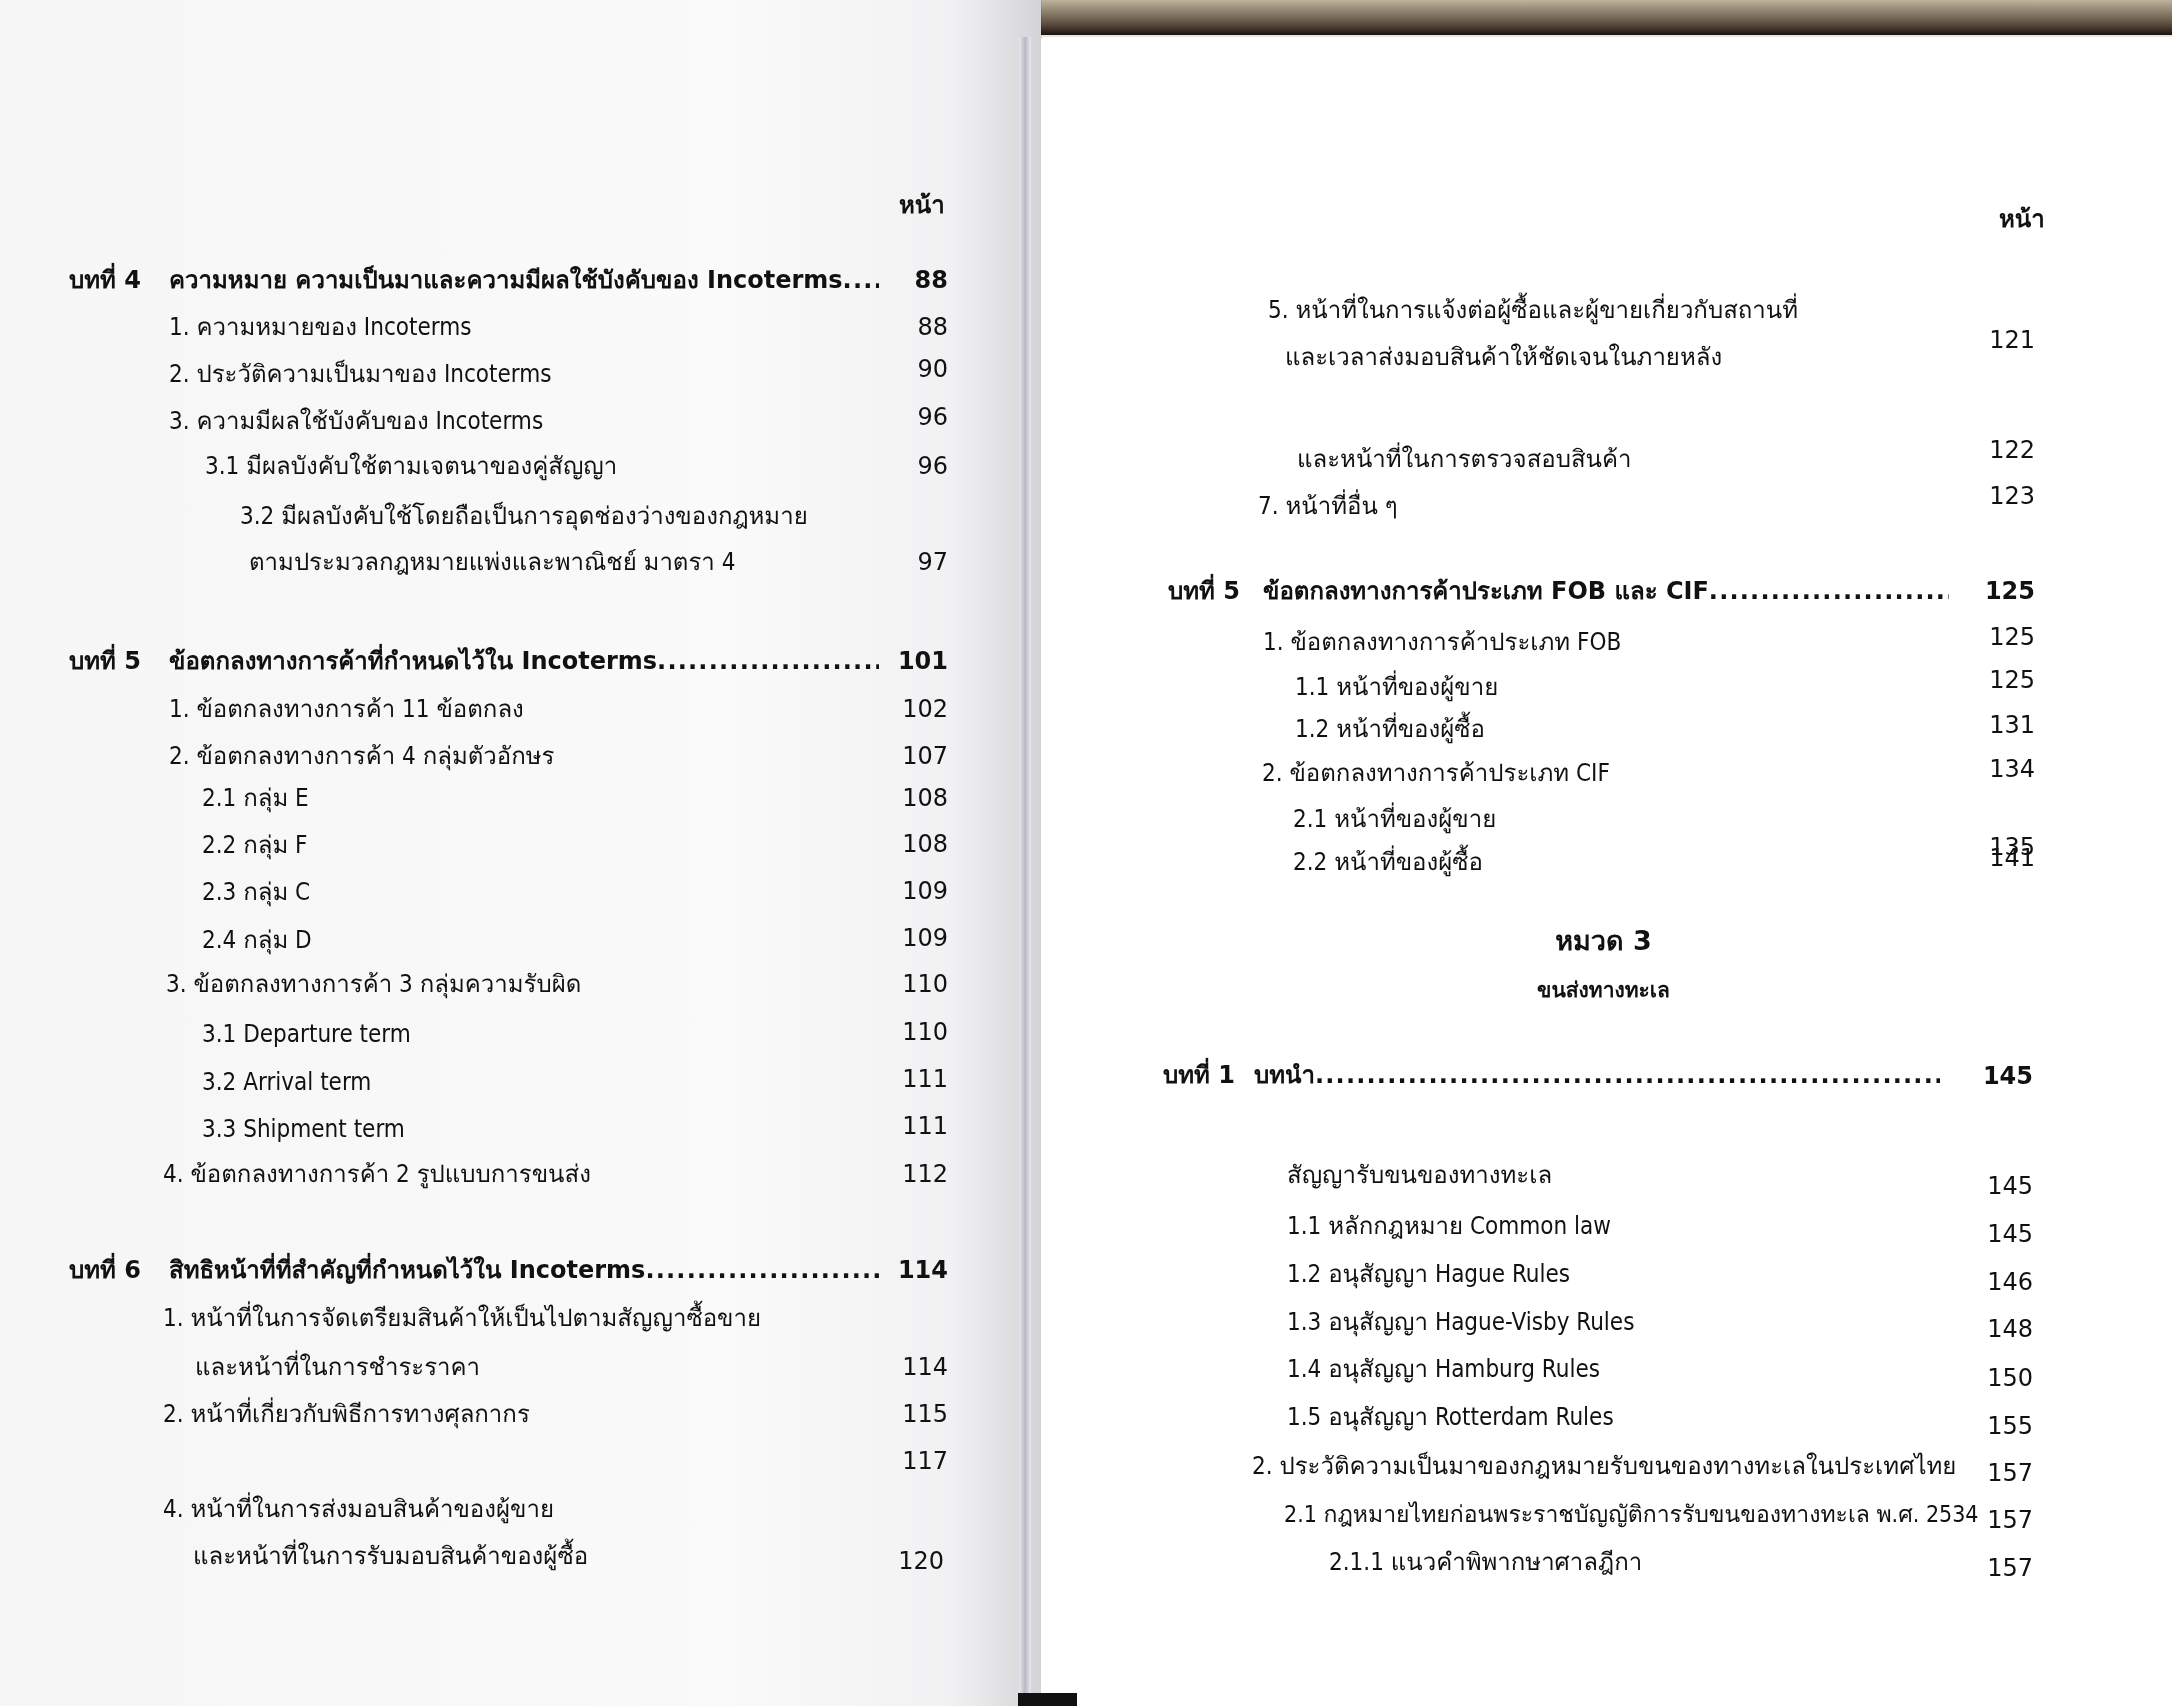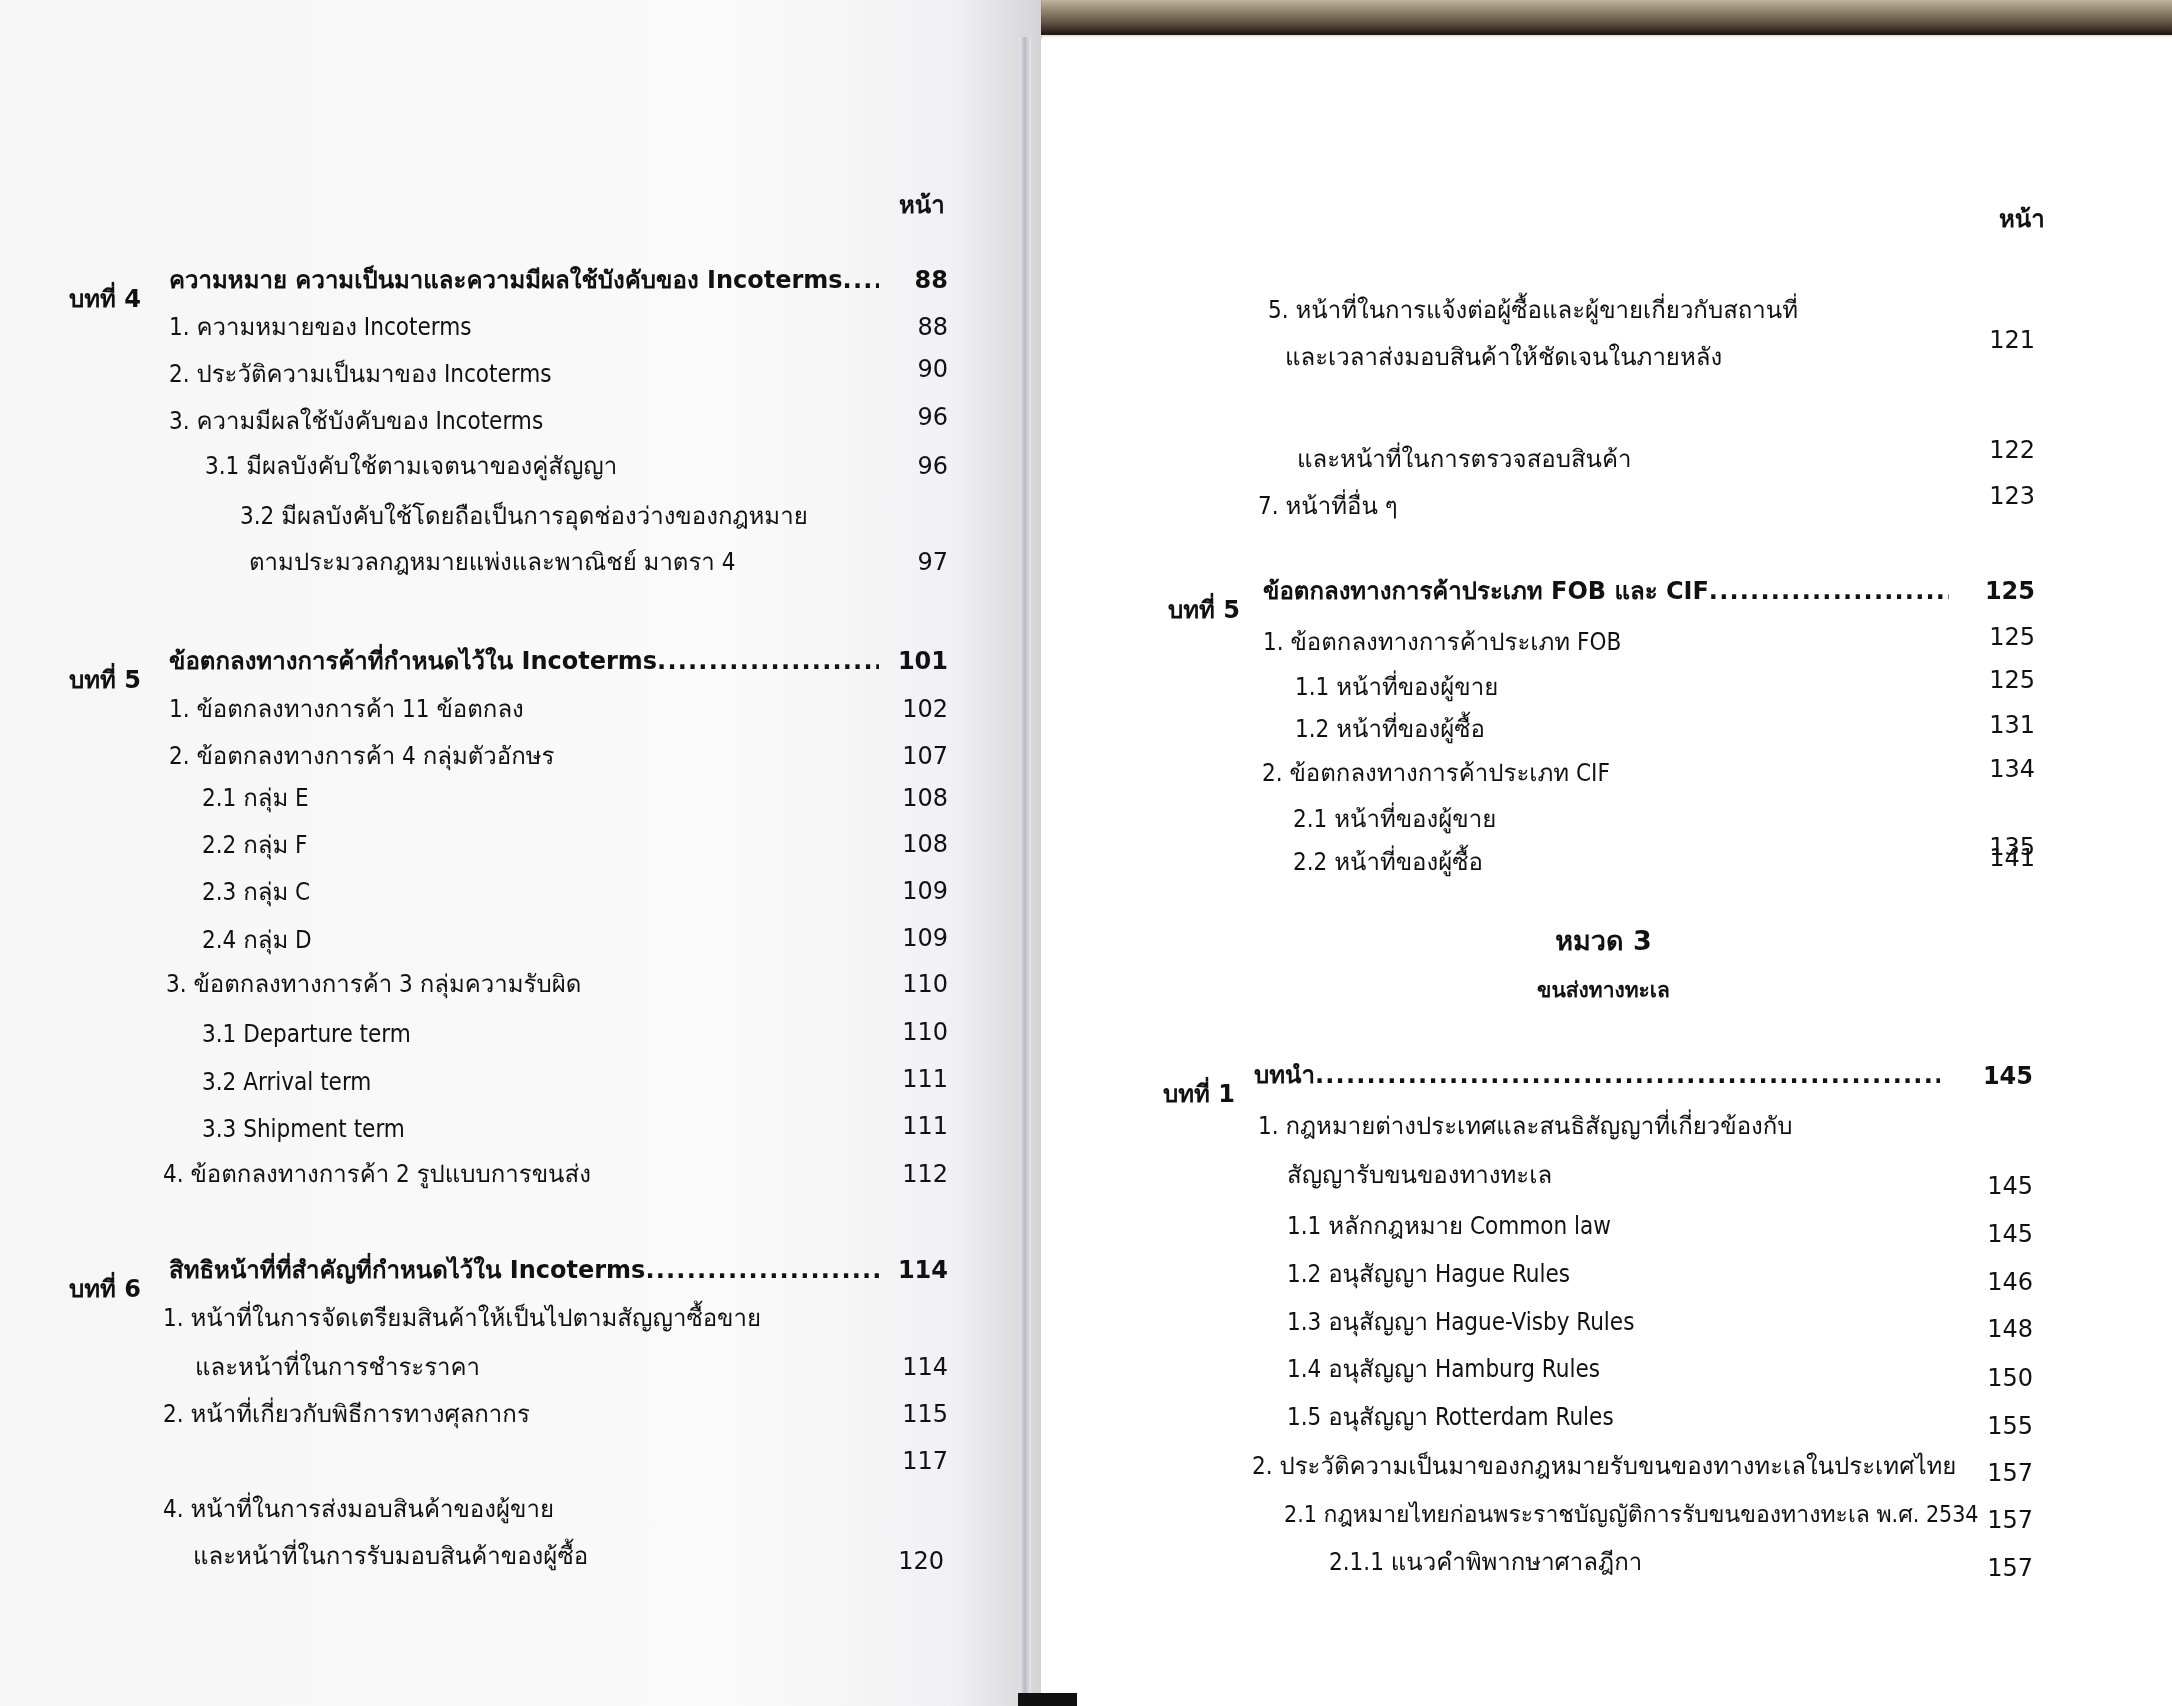--- a/index.html
+++ b/index.html
@@ -41,21 +41,21 @@
     font-size:24px; white-space:nowrap;
     font-family:"DejaVu Sans Condensed","DejaVu Sans", sans-serif;
     transform-origin:left center;
   }
   .pg-label {
     position:absolute; font-size:24px; font-weight:bold; line-height:38px;
   }
   .pnum {
     position:absolute; font-size:24px; line-height:38px; text-align:right; width:83px;
   }
-  .chap-label { position:absolute; font-weight:bold; font-size:24px; line-height:38px;margin-top:19px; }
+  .chap-label { position:absolute; font-weight:bold; font-size:24px; line-height:38px; }
   .chap-title { position:absolute; font-weight:bold; font-size:24px; line-height:38px; overflow:hidden; white-space:nowrap; }
   .dots { letter-spacing:1.2px; }
   .bold { font-weight:bold; }
   .section-title { position:absolute; font-size:27px; font-weight:bold; text-align:center; width:355px; line-height:38px; }
   .section-sub { position:absolute; font-size:21px; font-weight:bold; text-align:center; width:355px; line-height:38px; }
 </style>
 </head>
 <body>
 
 <div class="bg-top"></div>
@@ -187,21 +187,20 @@
 
   <div class="section-title" style="left:385px; top:885px;">หมวด 3</div>
   <div class="section-sub" style="left:385px; top:934px;">ขนส่งทางทะเล</div>
 
   <div class="chap-label" style="left:122px; top:1019px;">บทที่ 1</div>
   <div class="chap-title" style="left:213px; top:1019px; width:686px;">
     <span>บทนำ</span><span class="dots">..............................................................................................................................</span>
   </div>
   <div class="pnum bold" style="left:909px; top:1020px;">145</div>
 
-  <div class="row" style="left:217px; top:1070px;"><span>1.</span> <span>กฎหมายต่างประเทศและสนธิสัญญาที่เกี่ยวข้องกับ</span></div>
   <div class="row" style="left:246px; top:1119px;">สัญญารับขนของทางทะเล</div>
   <div class="pnum" style="left:909px; top:1130px;">145</div>
 
   <div class="row" style="left:246px; top:1170px;"><span>1.1</span> <span>หลักกฎหมาย Common law</span></div>
   <div class="pnum" style="left:909px; top:1178px;">145</div>
 
   <div class="row" style="left:246px; top:1218px;"><span>1.2</span> <span>อนุสัญญา Hague Rules</span></div>
   <div class="pnum" style="left:909px; top:1226px;">146</div>
 
   <div class="row" style="left:246px; top:1266px;"><span>1.3</span> <span>อนุสัญญา Hague-Visby Rules</span></div>

